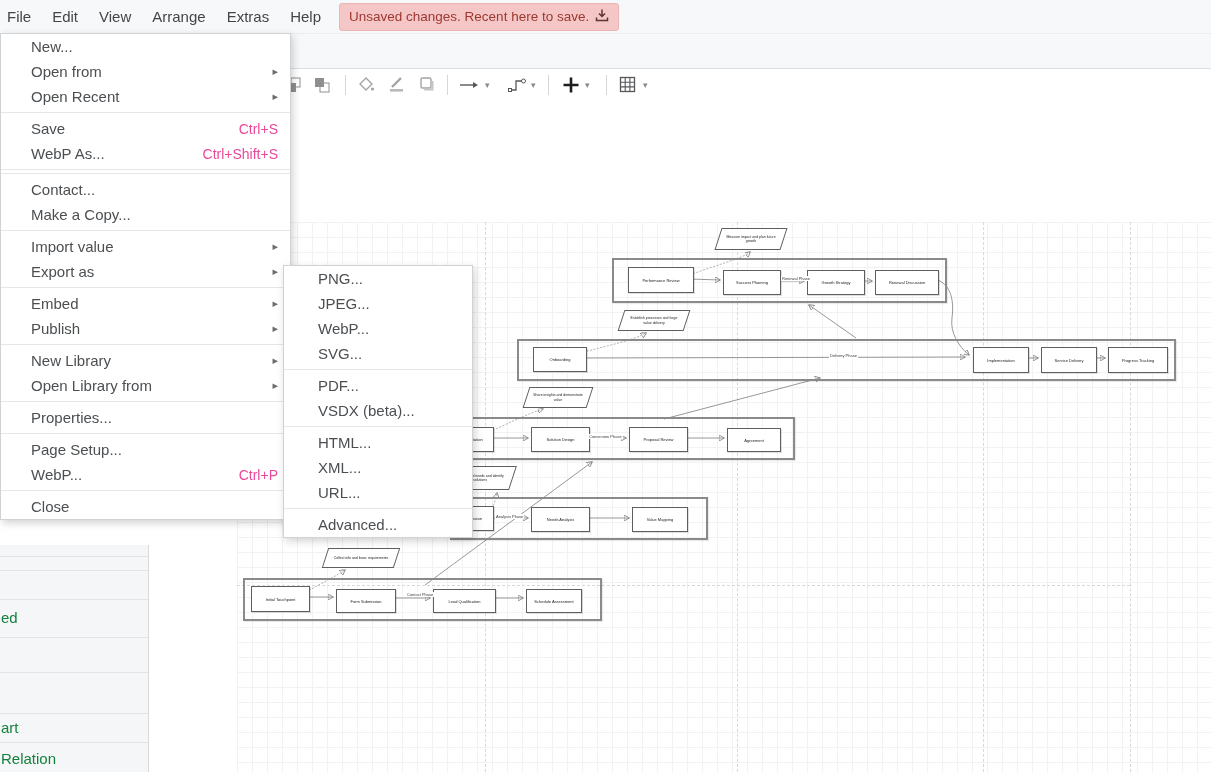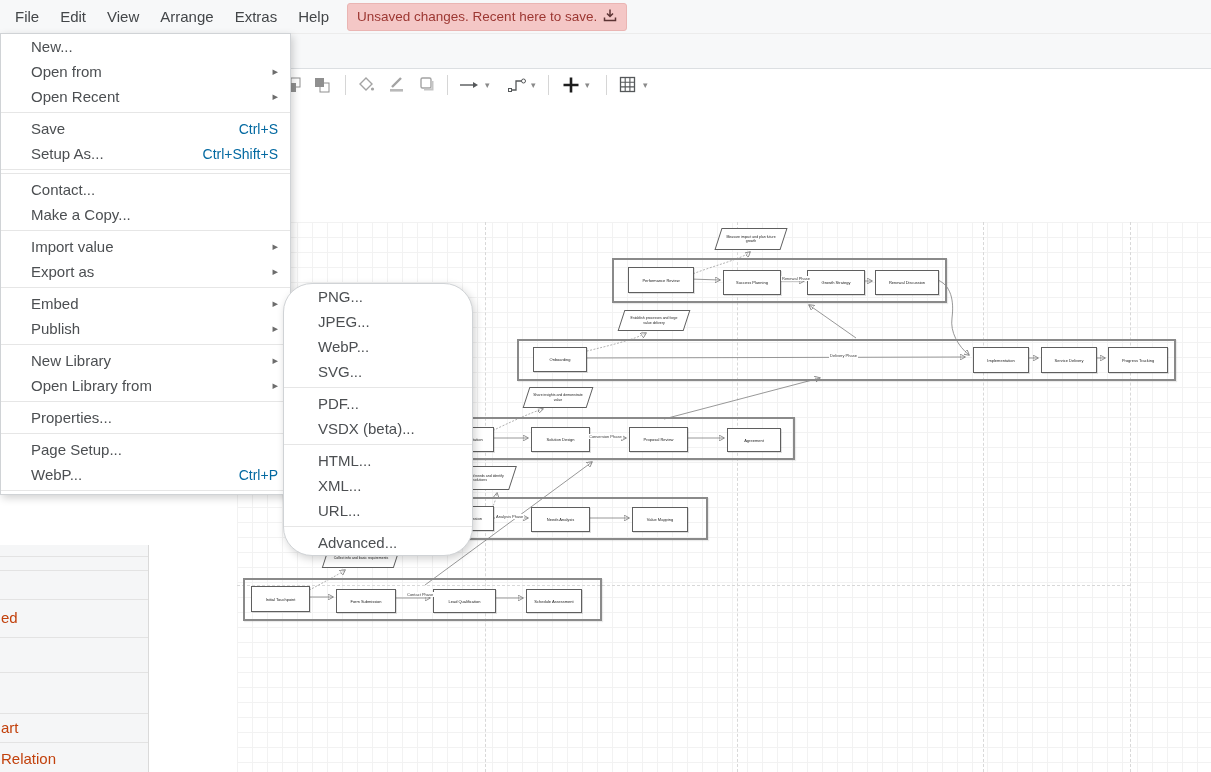--- a/index.html
+++ b/index.html
@@ -29,45 +29,45 @@
   .dg-pgram .pg-shape{position:absolute;inset:0;transform:skewX(-18deg);border:1px solid #5f5f5f;background:#fff;}
   .dg-pgram .pg-label{position:absolute;inset:0;display:flex;align-items:center;justify-content:center;
     text-align:center;font-size:3.5px;line-height:4.5px;color:#222;padding:0 6px;}
   .dg-lane-label{position:absolute;font-size:4px;color:#3a3a3a;background:#fff;padding:0 1px;
     white-space:nowrap;z-index:5;}
 
   
   .sidebar{position:absolute;left:0;top:545px;width:148px;bottom:0;background:#f5f6f7;
     border-right:1px solid #dadada;z-index:10;}
   .sb-line{position:absolute;left:0;right:0;height:0;border-top:1px solid #e3e3e3;}
-  .sb-label{position:absolute;left:1px;font-size:15px;color:#c2410c;white-space:nowrap;}
+  .sb-label{position:absolute;left:1px;font-size:15px;color:#15803d;white-space:nowrap;}
 
   
   .menubar{position:absolute;left:0;top:0;right:0;height:33px;background:#f7f8f9;z-index:20;
     display:flex;align-items:center;border-bottom:1px solid #ececec;}
   .menubar .mitem{font-size:15px;color:#434649;margin-left:21px;cursor:pointer;}
-  .menubar .mitem:first-child{margin-left:15px;}
+  .menubar .mitem:first-child{margin-left:7px;}
   .unsaved-btn{margin-left:18px;height:26px;display:flex;align-items:center;gap:6px;
     background:#f4c7c6;border:1px solid #eab5b3;border-radius:3px;padding:0 9px;
     font-size:13.5px;color:#9c3732;cursor:pointer;}
   .toolbar{position:absolute;left:0;top:34px;right:0;height:34px;background:#f7f8f9;
     border-bottom:1px solid #dcdfe2;z-index:19;}
   .tb-icon{position:absolute;top:42px;width:18px;height:18px;cursor:pointer;}
   .tb-sep{position:absolute;top:41px;width:0;height:20px;border-left:1px solid #d6d6d6;}
   .tb-caret{position:absolute;top:46px;font-size:9px;color:#8a8a8a;cursor:pointer;}
 
   
   .popup{position:absolute;background:#ffffff;border:1px solid #d0d3d6;
     box-shadow:2px 3px 8px rgba(0,0,0,.18);z-index:30;}
   #file-menu{left:0;top:33px;width:289px;}
-  #export-submenu{left:283px;top:283px;width:188px;z-index:31;border-radius:29px;}
+  #export-submenu{left:283px;top:265px;width:188px;z-index:31;}
   .menu-item{display:flex;align-items:center;height:25px;padding:0 12px 0 30px;
     font-size:15px;color:#4c4f52;cursor:pointer;white-space:nowrap;}
   #export-submenu .menu-item{padding-left:34px;}
-  .menu-item .shortcut{margin-left:auto;color:#0369a1;font-size:14px;}
+  .menu-item .shortcut{margin-left:auto;color:#ec4899;font-size:14px;}
   .menu-item .subarrow{margin-left:auto;color:#6c6c6c;font-size:11px;}
   .menu-sep{height:0;border-top:1px solid #e6e6e6;margin:3px 0;}
 </style>
 </head>
 <body>
 
 <div class="canvas">
   <div class="grid-region"></div>
   <div class="page-vline" style="left:485px"></div>
   <div class="page-vline" style="left:737px"></div>
@@ -271,21 +271,21 @@
   <div class="menu-item">
       <span>Open Recent</span>
       <span class="subarrow">▸</span>
     </div>
   <div class="menu-sep"></div>
   <div class="menu-item">
       <span>Save</span>
       <span class="shortcut">Ctrl+S</span>
     </div>
   <div class="menu-item">
-      <span>Setup As...</span>
+      <span>WebP As...</span>
       <span class="shortcut">Ctrl+Shift+S</span>
     </div>
   <div class="menu-sep"></div>
   <div class="menu-sep"></div>
   <div class="menu-item">
       <span>Contact...</span>
     </div>
   <div class="menu-item">
       <span>Make a Copy...</span>
     </div>
@@ -322,20 +322,23 @@
     </div>
   <div class="menu-sep"></div>
   <div class="menu-item">
       <span>Page Setup...</span>
     </div>
   <div class="menu-item">
       <span>WebP...</span>
       <span class="shortcut">Ctrl+P</span>
     </div>
   <div class="menu-sep"></div>
+  <div class="menu-item">
+      <span>Close</span>
+    </div>
 </div>
 
 <div id="export-submenu" class="popup">
   <div class="menu-item">
       <span>PNG...</span>
     </div>
   <div class="menu-item">
       <span>JPEG...</span>
     </div>
   <div class="menu-item">

